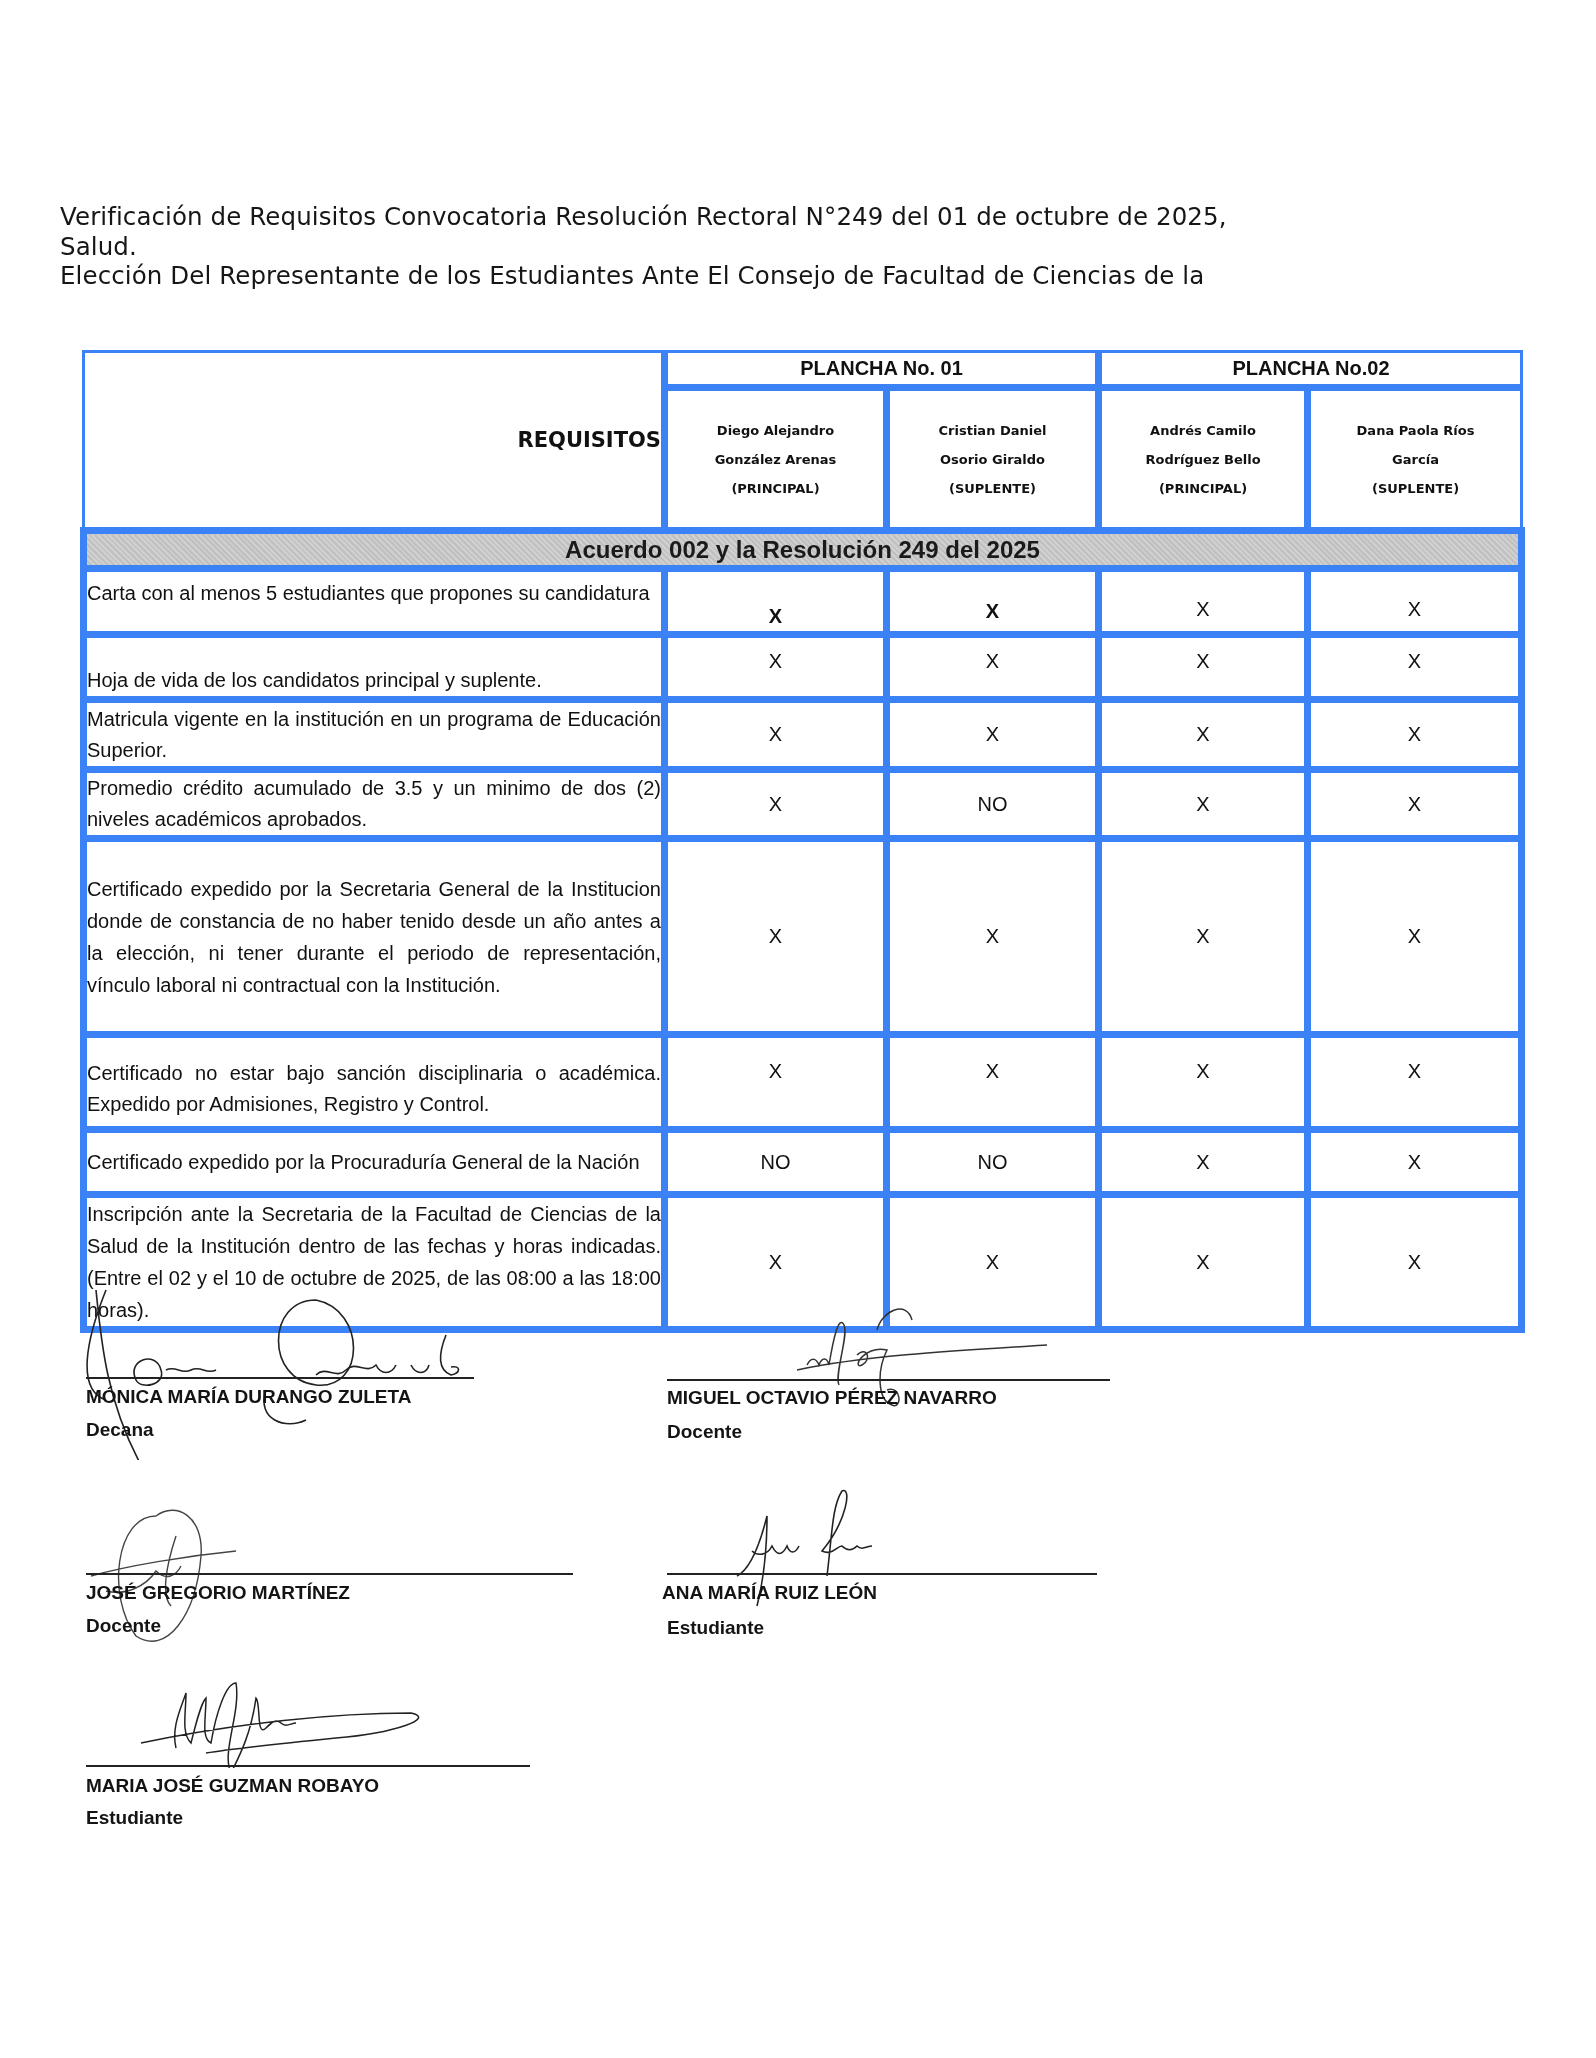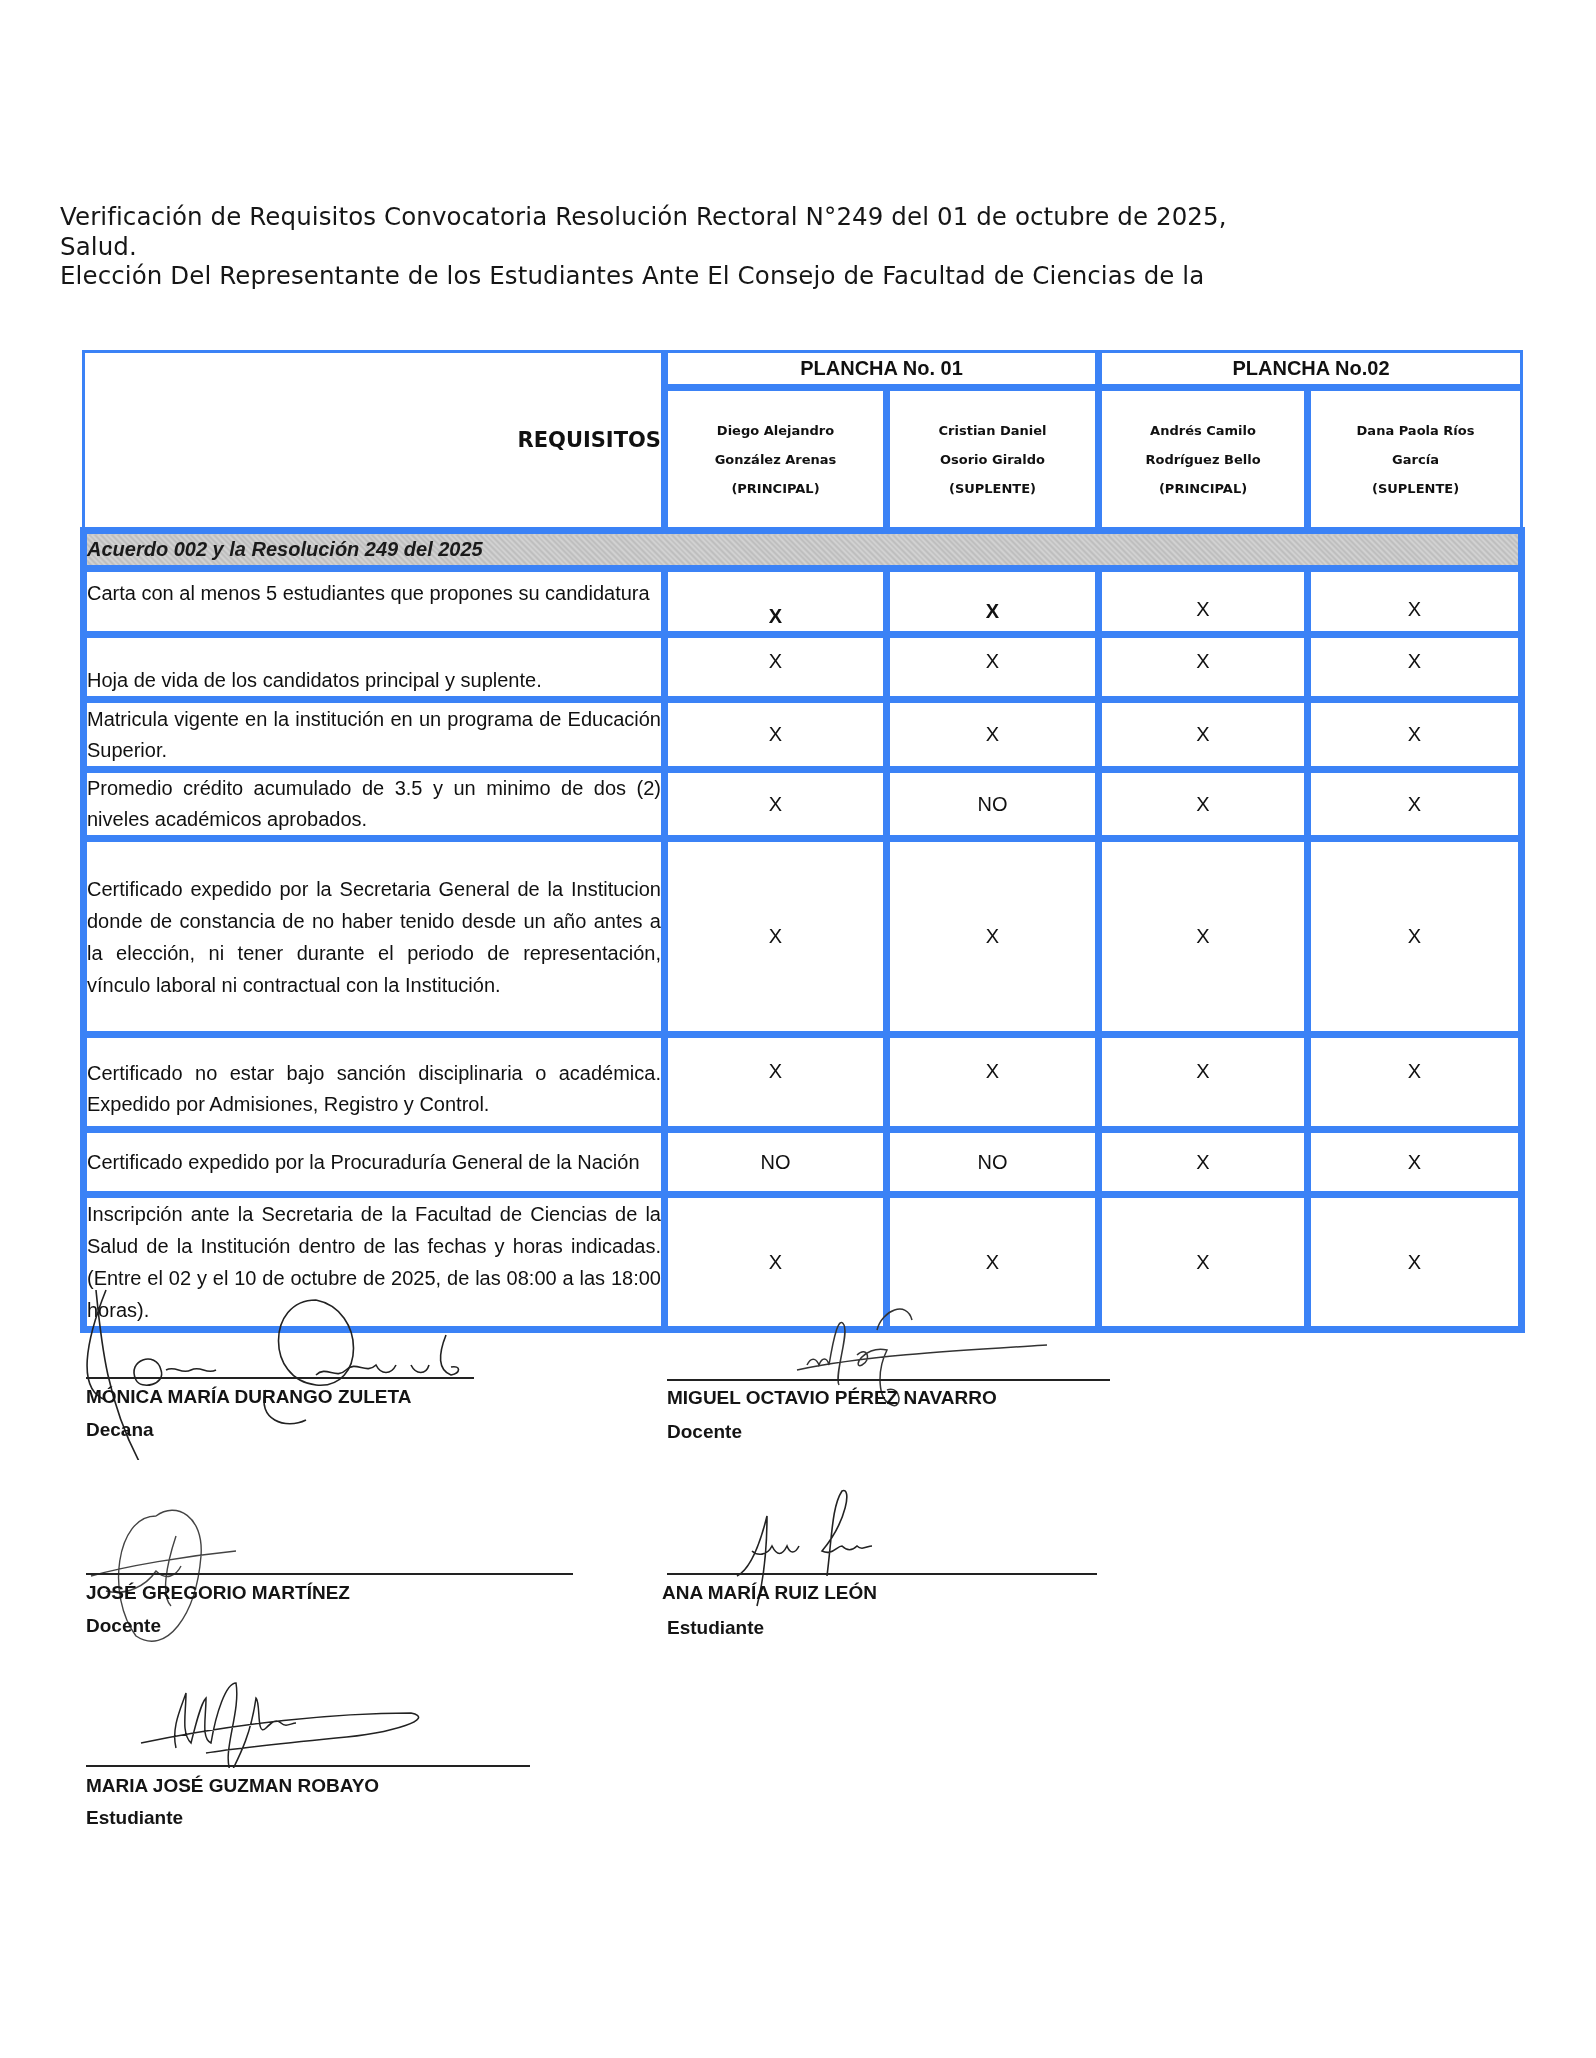--- a/index.html
+++ b/index.html
@@ -11,23 +11,23 @@
   .title div { white-space:nowrap; }
 
   table.req { position:absolute; left:80px; top:350px; width:1438px; border-collapse:collapse;
               table-layout:fixed; }
   table.req td, table.req th { border:7px solid #3b82f6; padding:0; }
   table.req th { font-family:"DejaVu Sans", sans-serif; font-weight:bold; }
   .h-req { font-size:21px; text-align:right; vertical-align:middle; border-width:3px !important; }
   .h-plancha { height:31px; font-family:"Liberation Sans", sans-serif !important; font-size:20px;
                font-weight:bold; text-align:center; vertical-align:middle; }
   .h-cand { height:136px; font-size:13px; line-height:29px; text-align:center; vertical-align:middle; }
-  .band td { height:31px; background:#c9c9c9; text-align:left; font-size:20px; font-weight:bold;
+  .band td { height:31px; background:#c9c9c9; text-align:center; font-size:24px; font-weight:bold;
              color:#1a1a1a; vertical-align:middle;
-             background-image:repeating-linear-gradient(45deg, rgba(255,255,255,0.18) 0 2px, rgba(0,0,0,0.06) 2px 4px);font-style:italic; }
+             background-image:repeating-linear-gradient(45deg, rgba(255,255,255,0.18) 0 2px, rgba(0,0,0,0.06) 2px 4px); }
   td.desc { font-size:20px; line-height:31px; text-align:justify; text-align-last:left;
             padding:0 4px 0 4px; vertical-align:bottom; }
   td.val { text-align:center; vertical-align:middle; font-size:20px; }
   .bold-x { font-weight:bold; }
 
   .sig { position:absolute; }
   .sig .line { position:absolute; left:0; height:2px; background:#222; }
   .sig .name { position:absolute; left:0; font-weight:bold; font-size:19px; white-space:nowrap; color:#141414; }
   .sig .role { position:absolute; left:0; font-weight:bold; font-size:19px; white-space:nowrap; color:#141414; }
   .scribble { position:absolute; pointer-events:none; }

